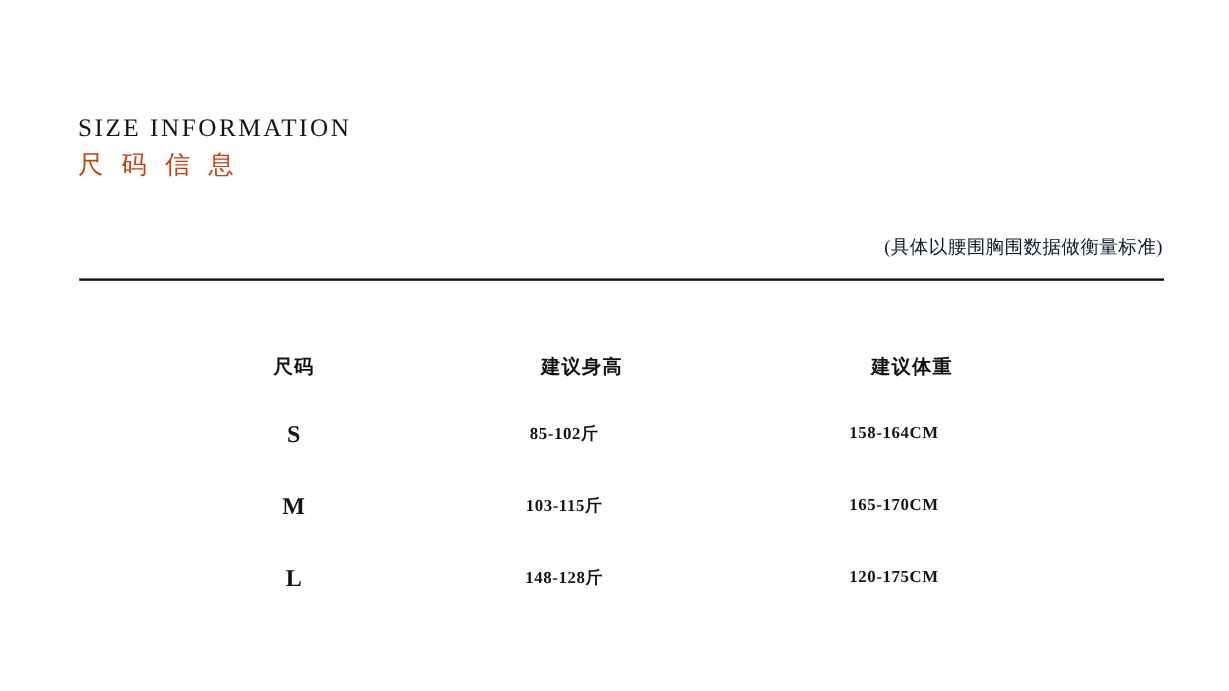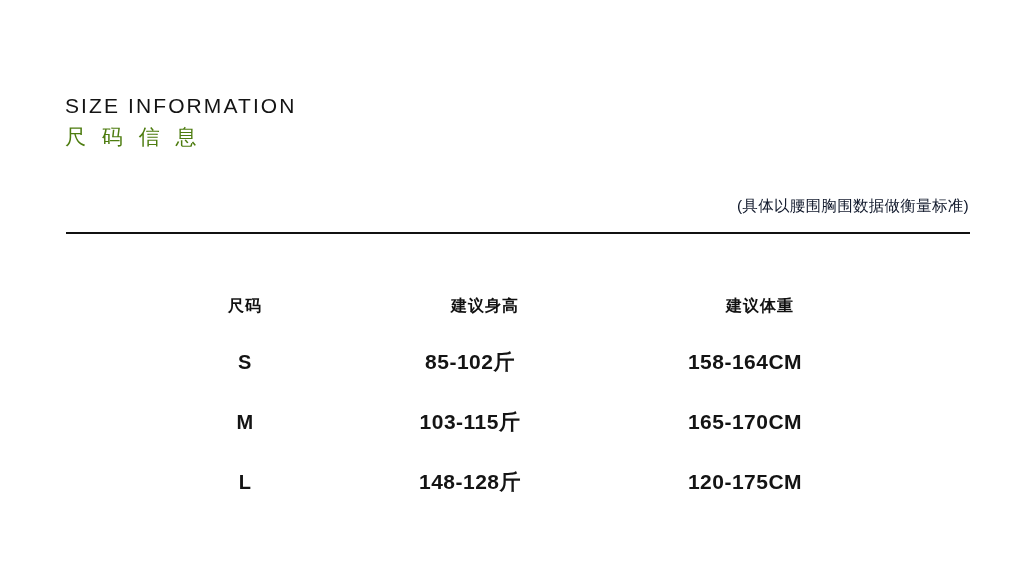--- a/index.html
+++ b/index.html
@@ -12,39 +12,40 @@
     background: #ffffff;
     font-family: "Liberation Sans", "DejaVu Sans", sans-serif;
     color: #111111;
     overflow: hidden;
   }
   .page {
     position: relative;
     width: 1024px;
     height: 576px;
     box-sizing: border-box;
+    font-family: Liberation Serif, serif;
   }
   .header-block {
     position: absolute;
     left: 65px;
     top: 92px;
   }
   .title-en {
     font-size: 21px;
     letter-spacing: 2.1px;
     font-weight: 400;
     color: #141414;
     line-height: 28px;
     white-space: nowrap;
   }
   .title-cn {
     font-size: 21px;
     letter-spacing: 5px;
     font-weight: 500;
-    color: #4d7c0f;
+    color: #c2410c;
     line-height: 34px;
     white-space: nowrap;
   }
   .note {
     position: absolute;
     right: 55px;
     top: 196px;
     font-size: 15.5px;
     color: #0f172a;
     letter-spacing: 0.3px;
@@ -81,21 +82,21 @@
   .c-size { width: 190px; }
   .c-weight { width: 260px; }
   .c-height { width: 290px; }
   .row.head .cell {
     font-size: 16px;
     font-weight: 700;
     color: #111111;
     letter-spacing: 1px;
   }
   .row.body .cell {
-    font-size: 21px;
+    font-size: 14px;
     font-weight: 700;
     color: #141414;
     letter-spacing: 0.5px;
   }
   .row.body .c-size {
     font-size: 20px;
   }
 </style>
 </head>
 <body>

